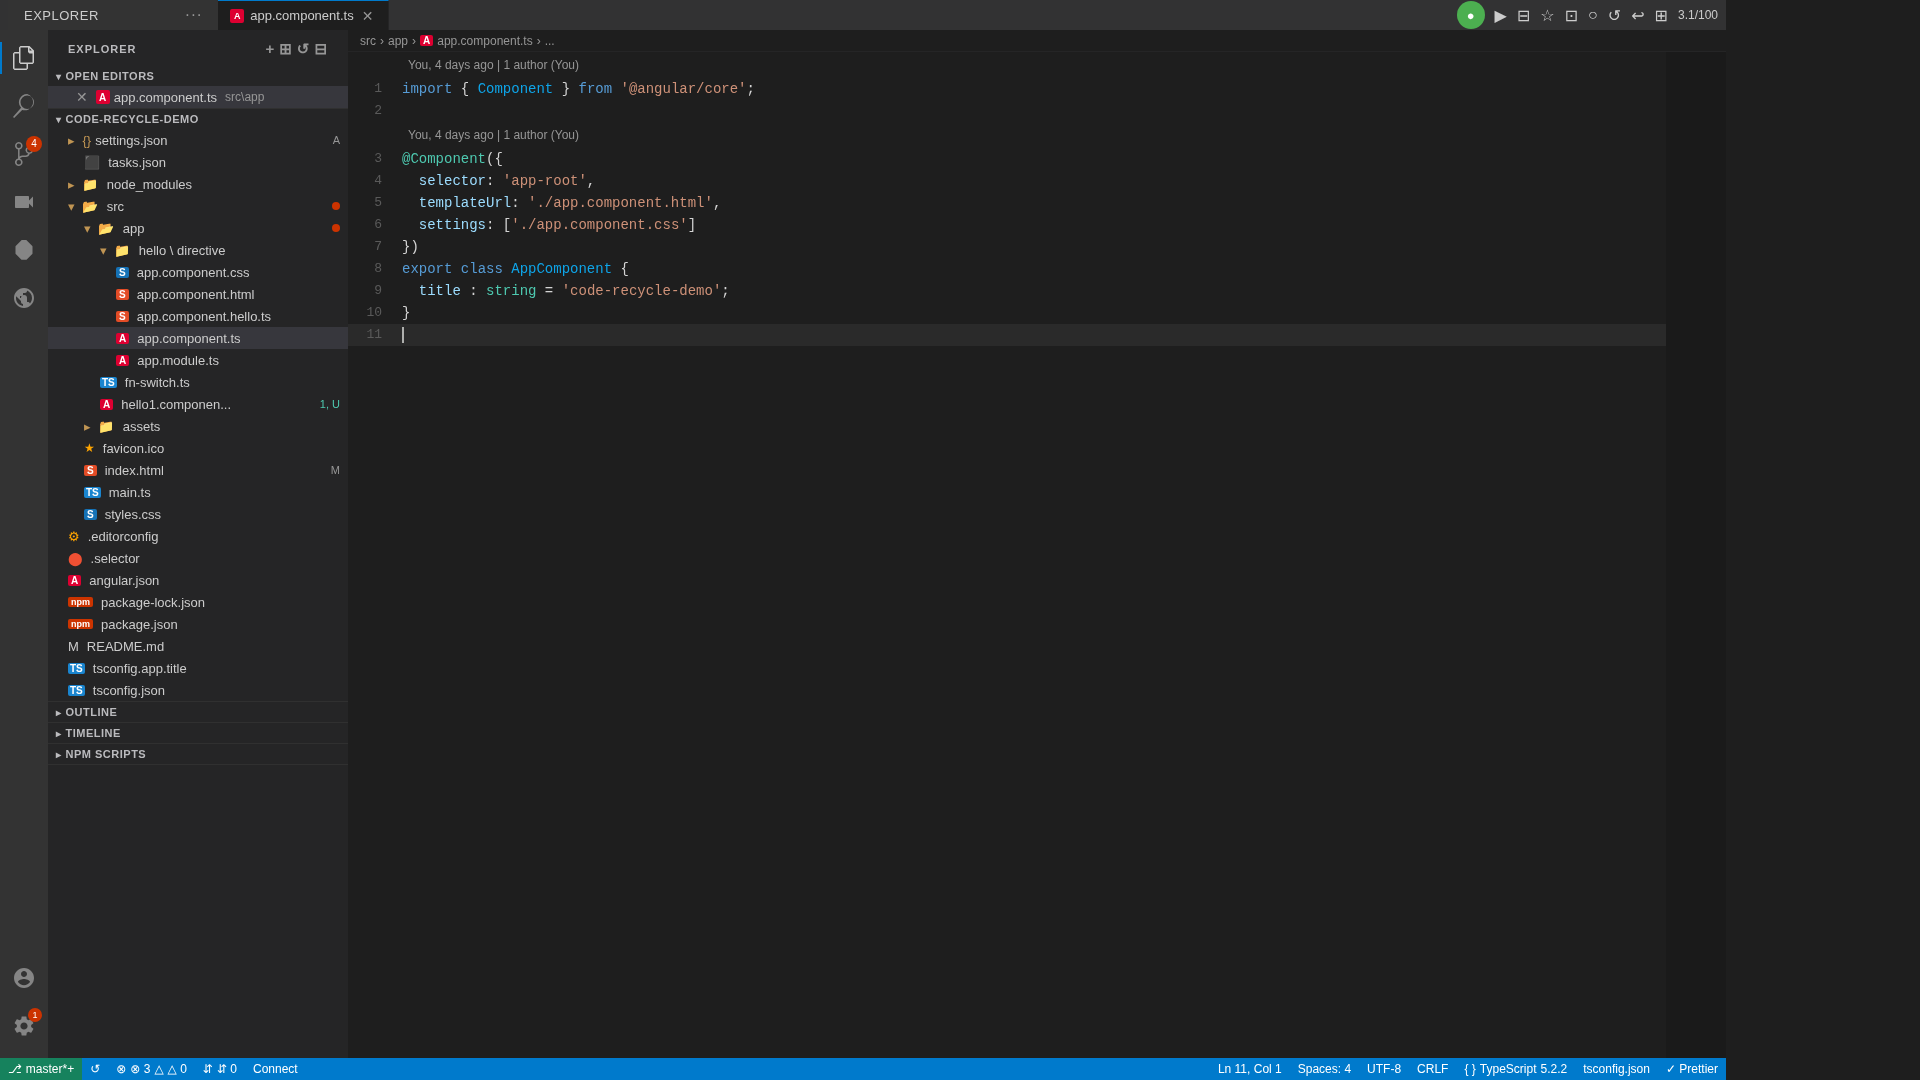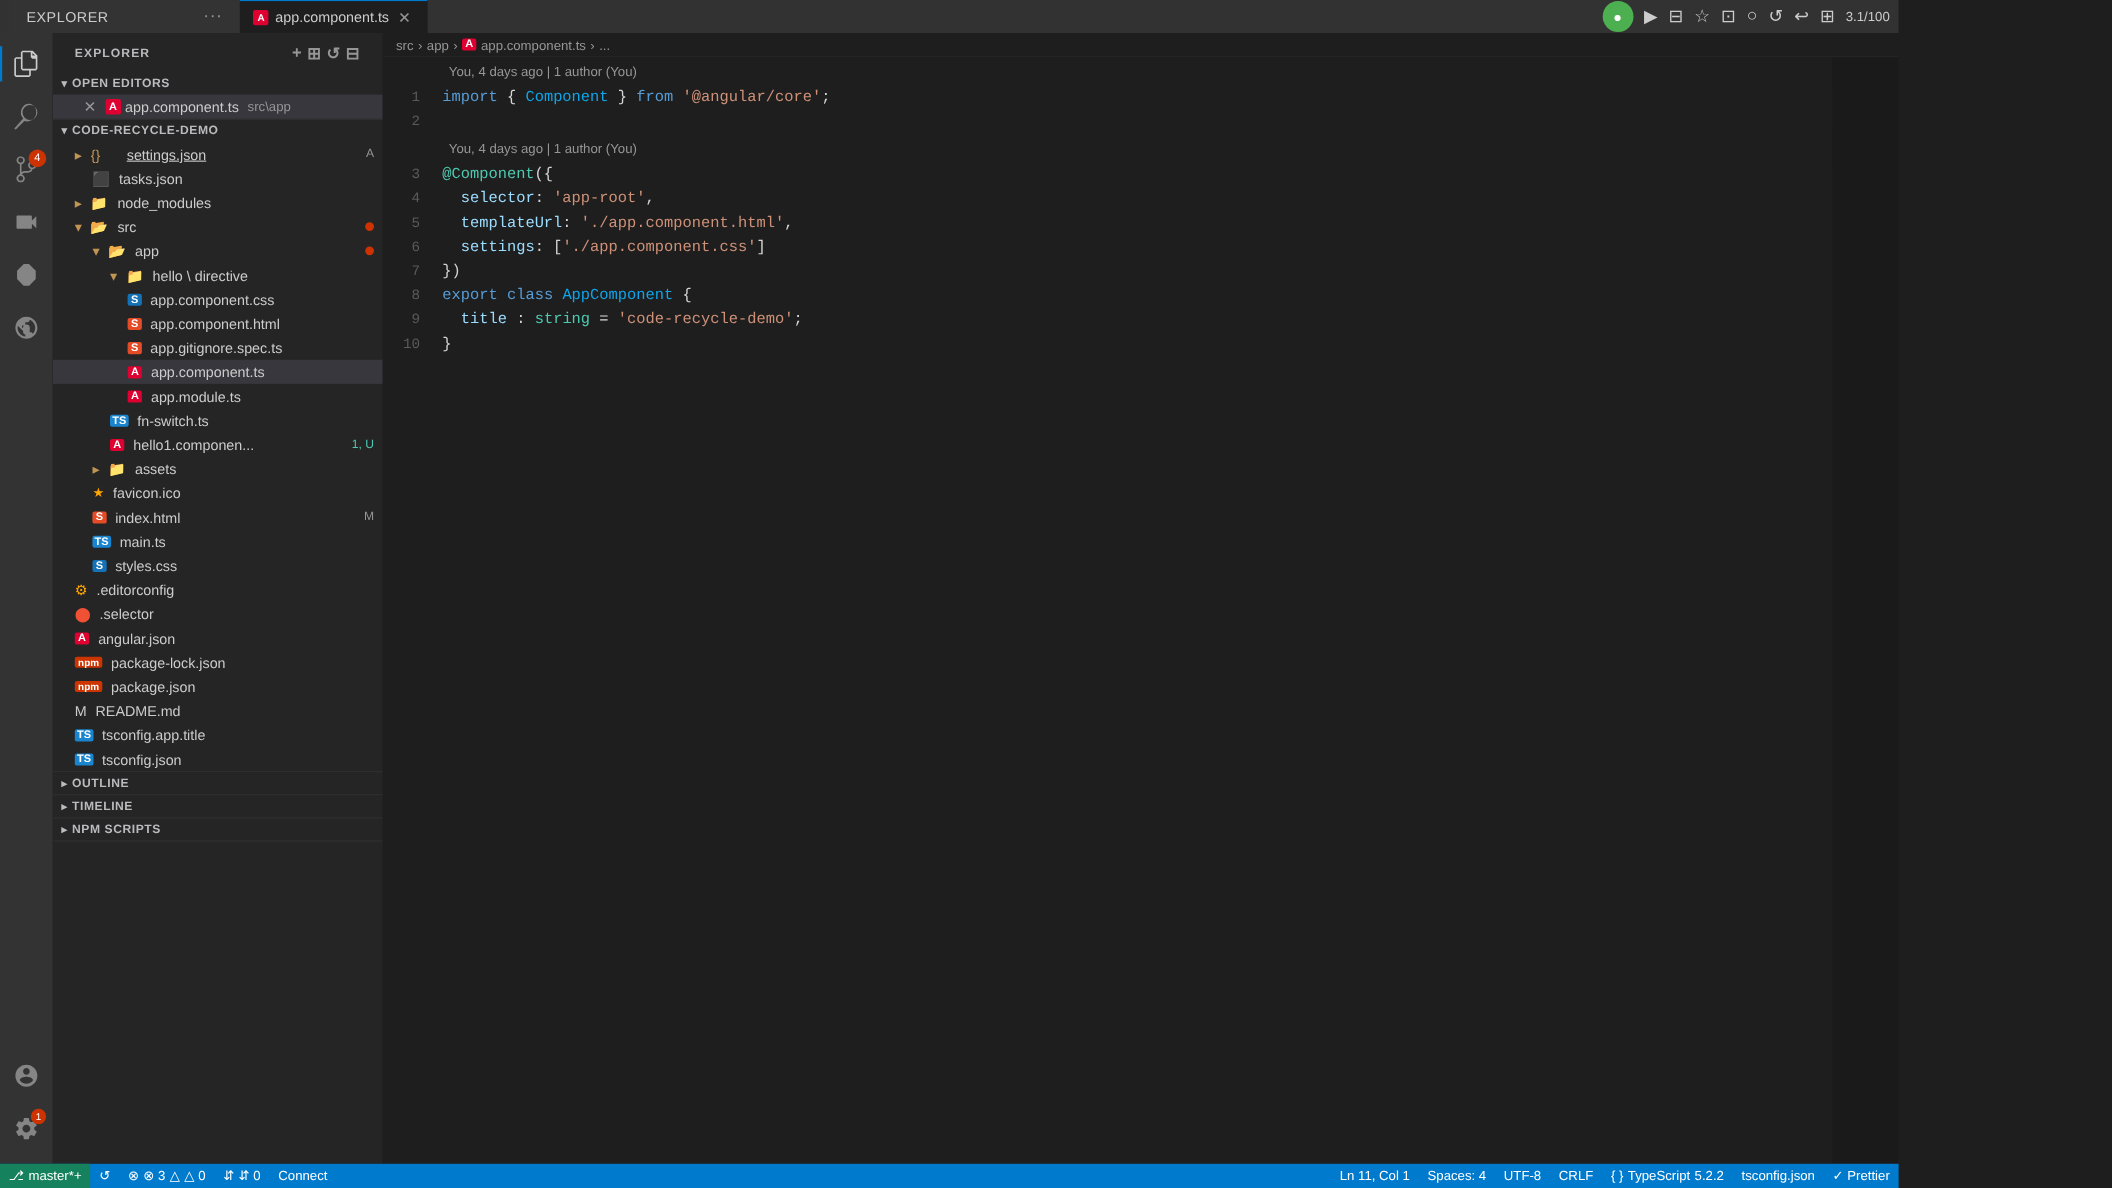--- a/index.html
+++ b/index.html
@@ -454,21 +454,21 @@
 
         <div class="section-collapsible">
           <div class="section-header">
             <span class="chevron">▾</span>
             <span>CODE-RECYCLE-DEMO</span>
           </div>
 
           <div class="tree-item" style="padding-left:20px;">
             <span style="color:#c09553;margin-right:4px;">▸</span>
             <span style="color:#c09553;">{}</span>
-            <span style="margin-left:20px;text-decoration:underline;">settings.json</span>
+            <span style="margin-left:0;">settings.json</span>
             <span class="label-badge">A</span>
           </div>
           <div class="tree-item" style="padding-left:36px;">
             <span style="color:#007acc;margin-right:4px;">⬛</span>
             <span>tasks.json</span>
           </div>
 
           <div class="tree-item" style="padding-left:20px;">
             <span style="color:#c09553;margin-right:4px;">▸</span>
             <span style="color:#c09553;margin-right:4px;">📁</span>
@@ -500,21 +500,21 @@
             <span>app.component.css</span>
           </div>
 
           <div class="tree-item" style="padding-left:68px;">
             <span style="background:#e34c26;color:white;border-radius:2px;padding:0 3px;font-size:10px;font-weight:bold;margin-right:4px;">S</span>
             <span>app.component.html</span>
           </div>
 
           <div class="tree-item" style="padding-left:68px;">
             <span style="background:#e34c26;color:white;border-radius:2px;padding:0 3px;font-size:10px;font-weight:bold;margin-right:4px;">S</span>
-            <span>app.gitignore.spec.ts</span>
+            <span>app.component.hello.ts</span>
           </div>
 
           <div class="tree-item active" style="padding-left:68px;background:#37373d;">
             <span style="background:#dd0031;color:white;border-radius:2px;padding:0 3px;font-size:10px;font-weight:bold;margin-right:4px;">A</span>
             <span>app.component.ts</span>
           </div>
 
           <div class="tree-item" style="padding-left:68px;">
             <span style="background:#dd0031;color:white;border-radius:2px;padding:0 3px;font-size:10px;font-weight:bold;margin-right:4px;">A</span>
             <span>app.module.ts</span>
@@ -685,20 +685,24 @@
           <div class="code-line">
             <span class="line-number">9</span>
             <span class="line-content">  <span class="prop">title</span><span class="punc"> : </span><span class="type-ann">string</span><span class="punc"> = </span><span class="str">'code-recycle-demo'</span><span class="punc">;</span></span>
           </div>
 
           <div class="code-line">
             <span class="line-number">10</span>
             <span class="line-content"><span class="punc">}</span></span>
           </div>
 
+          <div class="code-line cursor-line">
+            <span class="line-number">11</span>
+            <span class="line-content"><span style="display:inline-block;width:2px;height:16px;background:#aeafad;vertical-align:text-bottom;"></span></span>
+          </div>
 
         </div>
         <div class="minimap"></div>
       </div>
     </div>
   </div>
 
   <div class="status-bar">
     <div class="status-item status-item-dark">
       <span>⎇</span>

